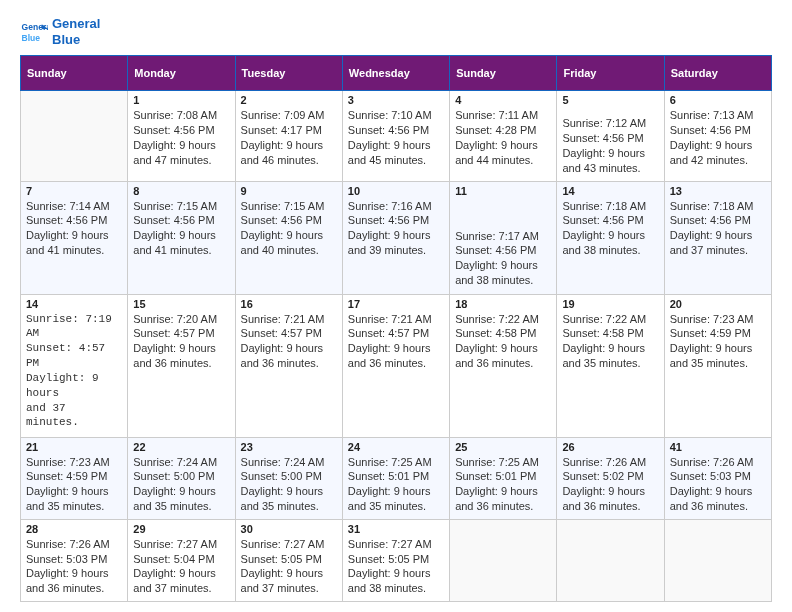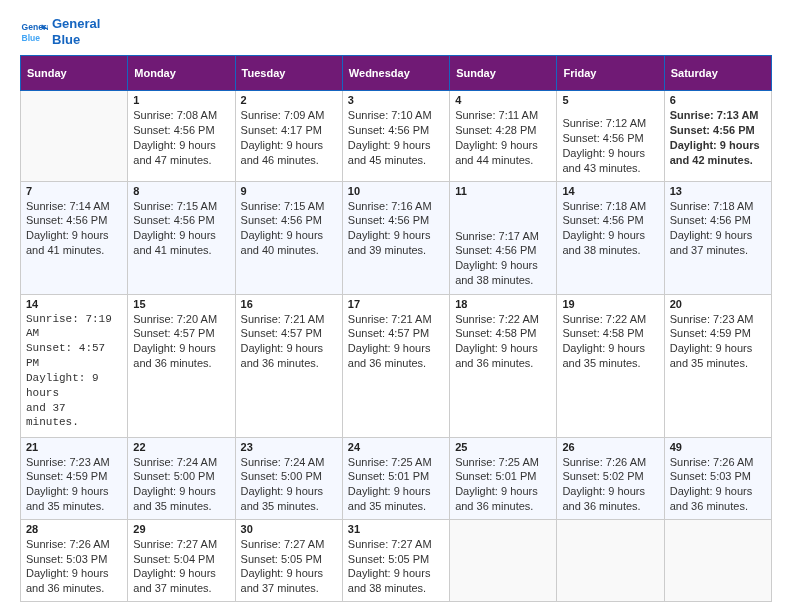--- a/index.html
+++ b/index.html
@@ -163,21 +163,21 @@
           </td>
           <td>
             <span class="day-num">5</span>
             <div class="day-info" style="white-space: pre-line; margin-top: 10px;">Sunrise: 7:12 AM
 Sunset: 4:56 PM
 Daylight: 9 hours
 and 43 minutes.</div>
           </td>
           <td>
             <span class="day-num">6</span>
-            <div class="day-info" style="white-space: pre-line; font-weight: bold;">Sunrise: 7:13 AM
+            <div class="day-info" style="white-space: pre-line;">Sunrise: 7:13 AM
 Sunset: 4:56 PM
 Daylight: 9 hours
 and 42 minutes.</div>
           </td>
         </tr>
         <tr>
           <td>
             <span class="day-num">7</span>
             <div class="day-info" style="white-space: pre-line;">Sunrise: 7:14 AM
 Sunset: 4:56 PM
@@ -315,21 +315,21 @@
 and 36 minutes.</div>
           </td>
           <td>
             <span class="day-num">26</span>
             <div class="day-info" style="white-space: pre-line;">Sunrise: 7:26 AM
 Sunset: 5:02 PM
 Daylight: 9 hours
 and 36 minutes.</div>
           </td>
           <td>
-            <span class="day-num">49</span>
+            <span class="day-num">41</span>
             <div class="day-info" style="white-space: pre-line;">Sunrise: 7:26 AM
 Sunset: 5:03 PM
 Daylight: 9 hours
 and 36 minutes.</div>
           </td>
         </tr>
         <tr>
           <td>
             <span class="day-num">28</span>
             <div class="day-info" style="white-space: pre-line;">Sunrise: 7:26 AM

